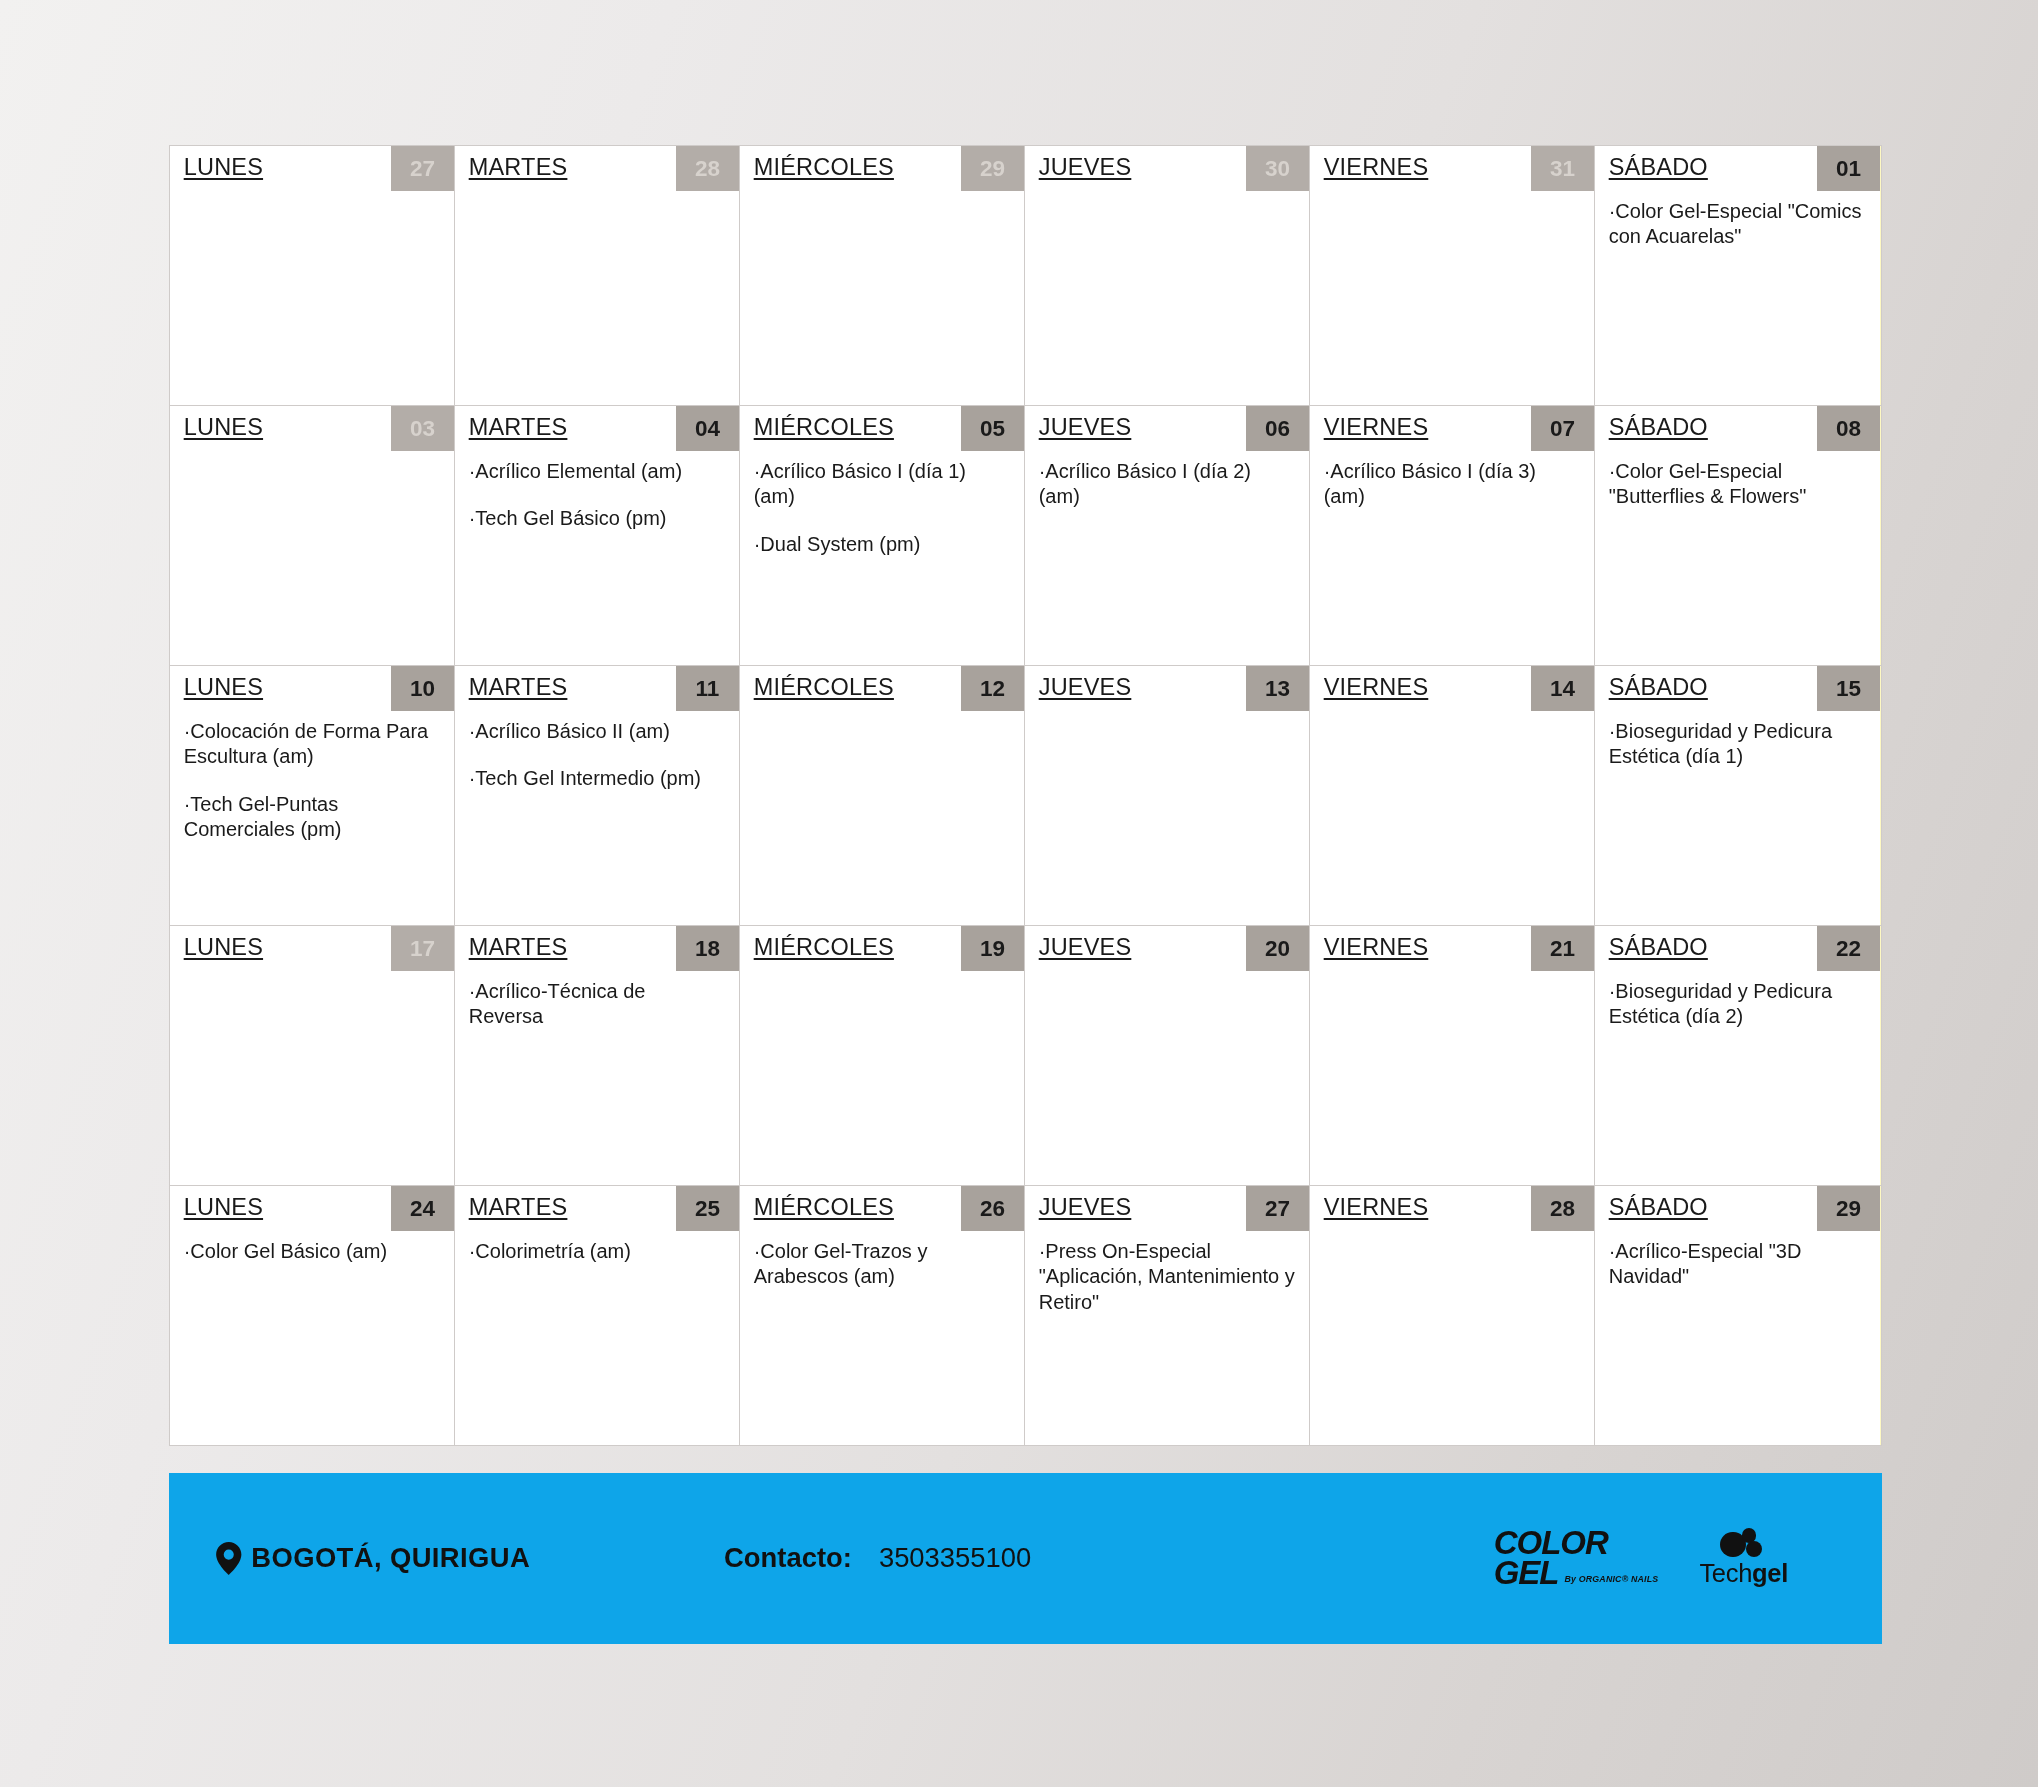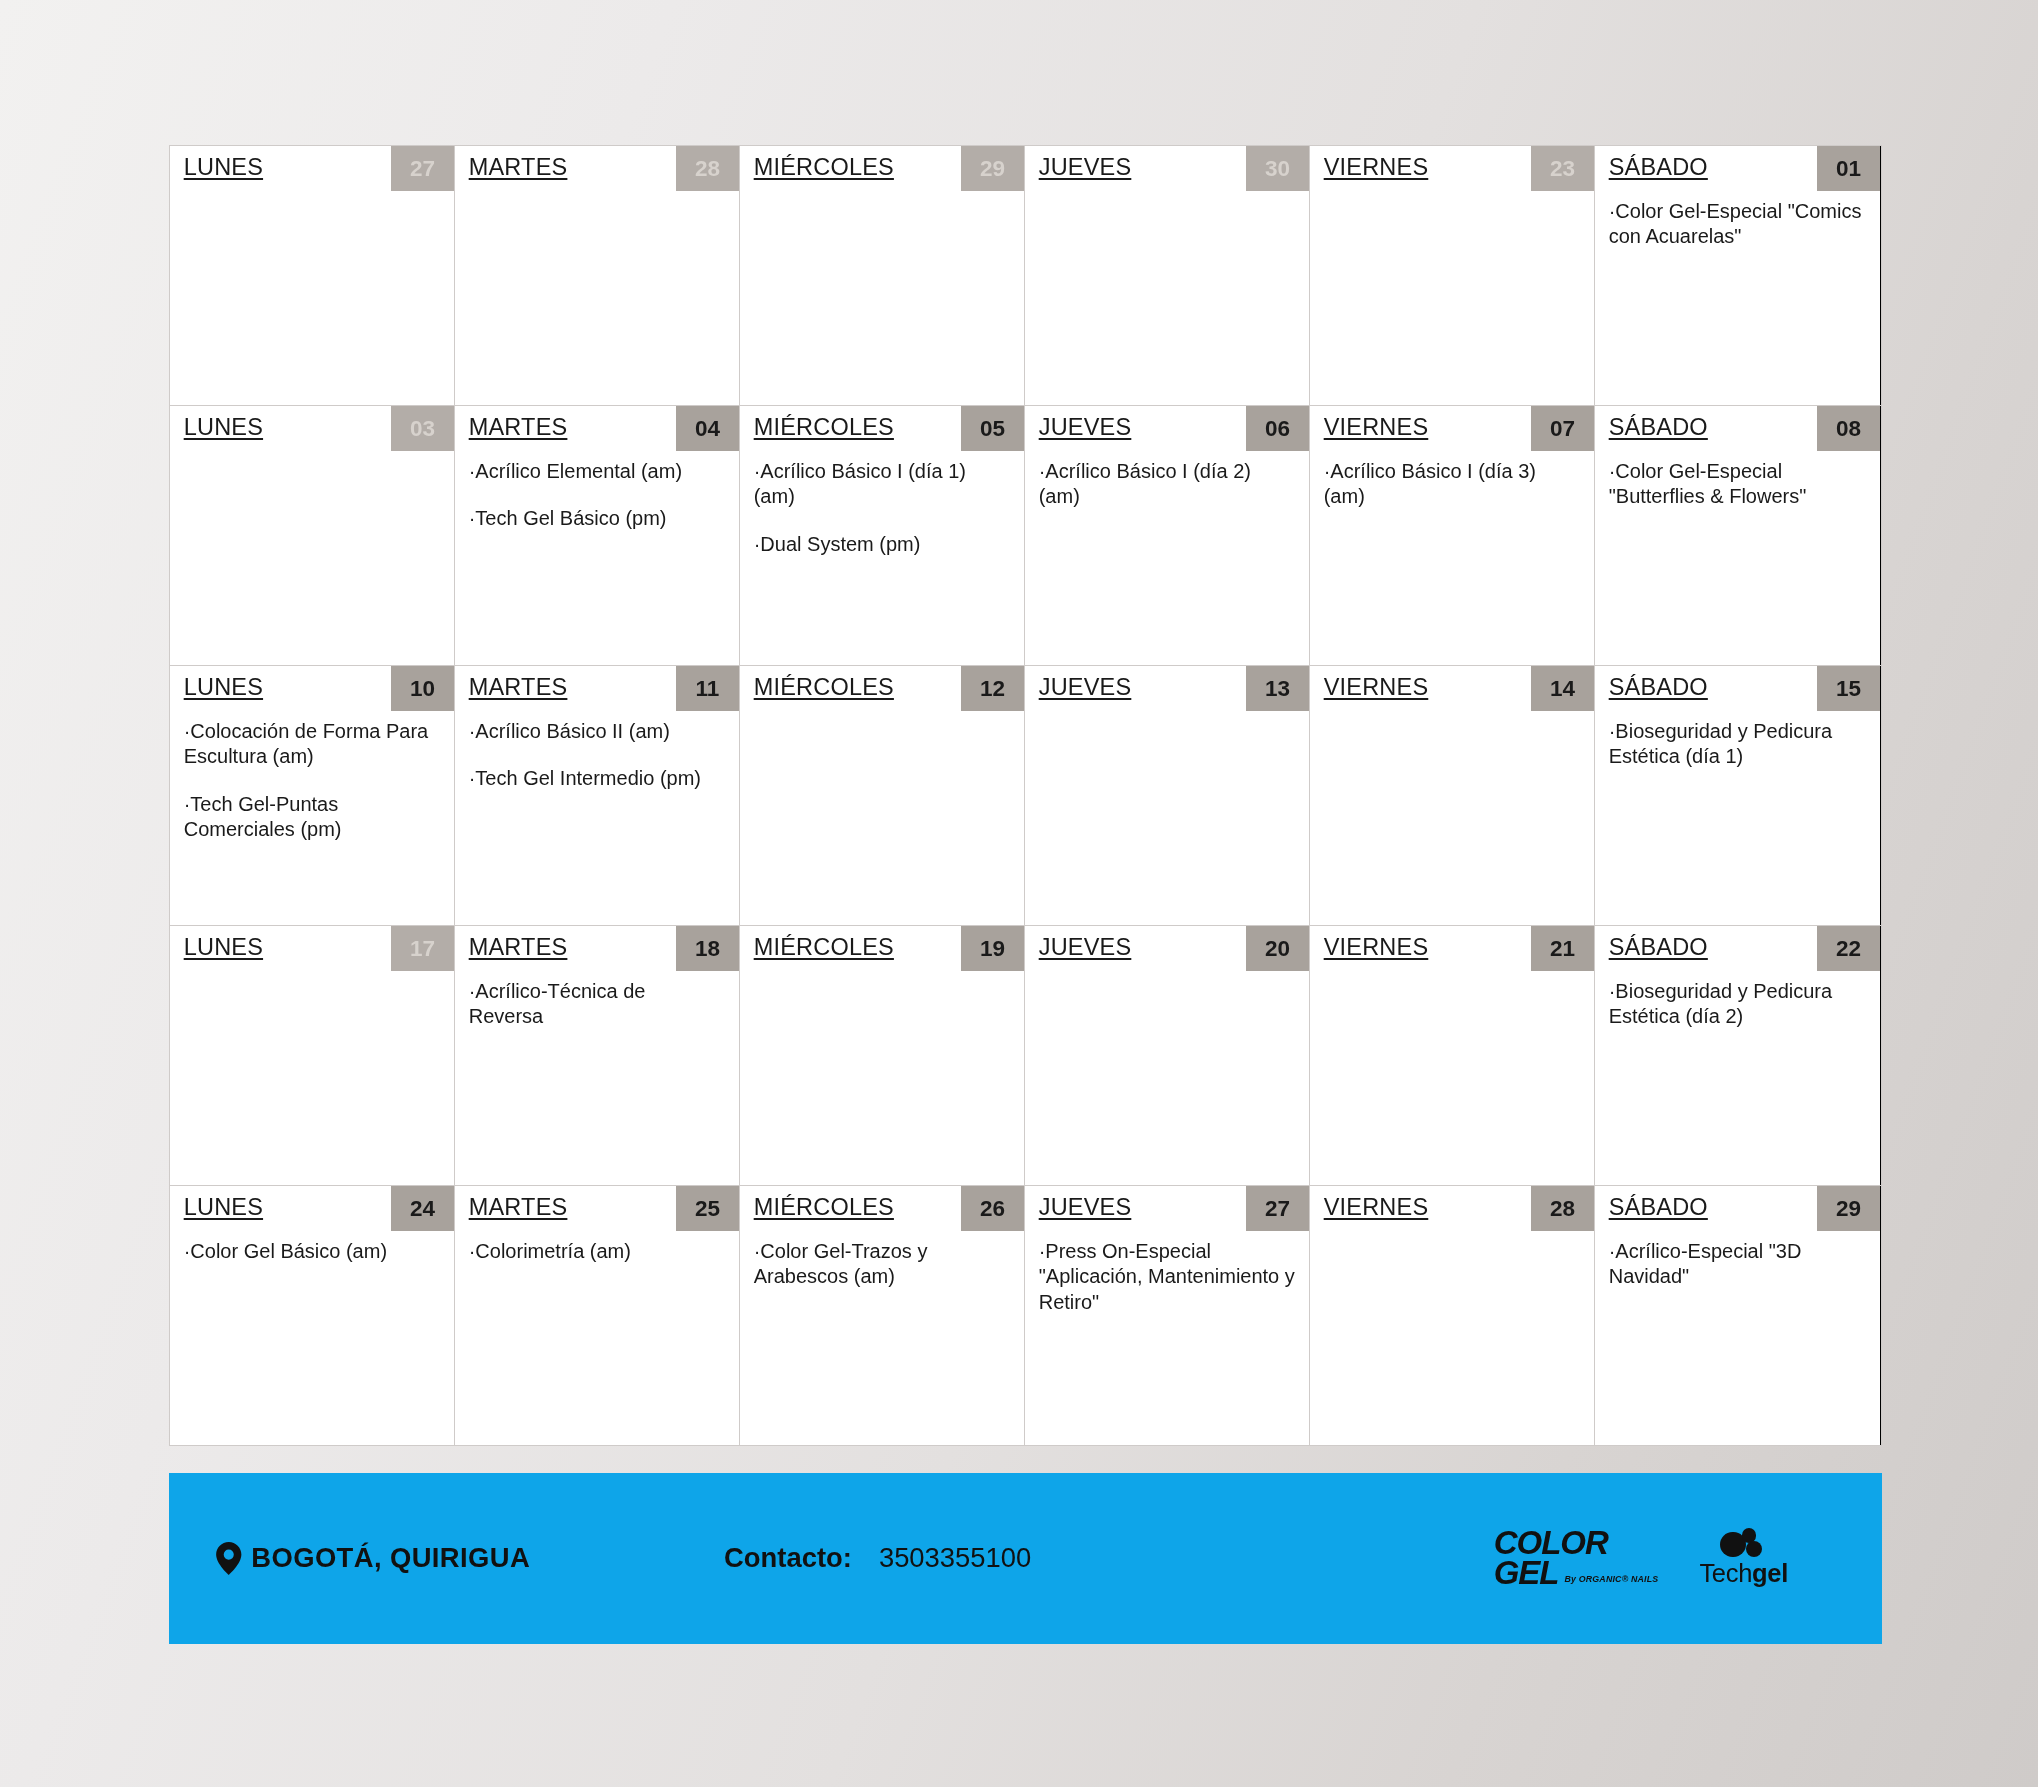--- a/index.html
+++ b/index.html
@@ -20,21 +20,21 @@
     top: 145px;
     width: 1713px;
     display: flex;
     flex-direction: column;
   }
 
   
   .calendar {
     display: flex;
     flex-direction: column;
-    background: #000000;
+    background: #fef9c3;
     border: 1px solid #cfcbc9;
     box-shadow: 0 0 0 0 rgba(0,0,0,0);
   }
   .week {
     display: flex;
     border-bottom: 1px solid #cfcbc9;
   }
   .week:last-child { border-bottom: none; }
 
   .day {
@@ -233,21 +233,21 @@
         <div class="day">
           <div class="day-head">
             <span class="day-name">JUEVES</span>
             <span class="day-num muted">30</span>
           </div>
           <div class="day-body"></div>
         </div>
         <div class="day">
           <div class="day-head">
             <span class="day-name">VIERNES</span>
-            <span class="day-num muted">23</span>
+            <span class="day-num muted">31</span>
           </div>
           <div class="day-body"></div>
         </div>
         <div class="day">
           <div class="day-head">
             <span class="day-name">SÁBADO</span>
             <span class="day-num dark">01</span>
           </div>
           <div class="day-body">
             <div class="event">·Color Gel-Especial "Comics con Acuarelas"</div>

